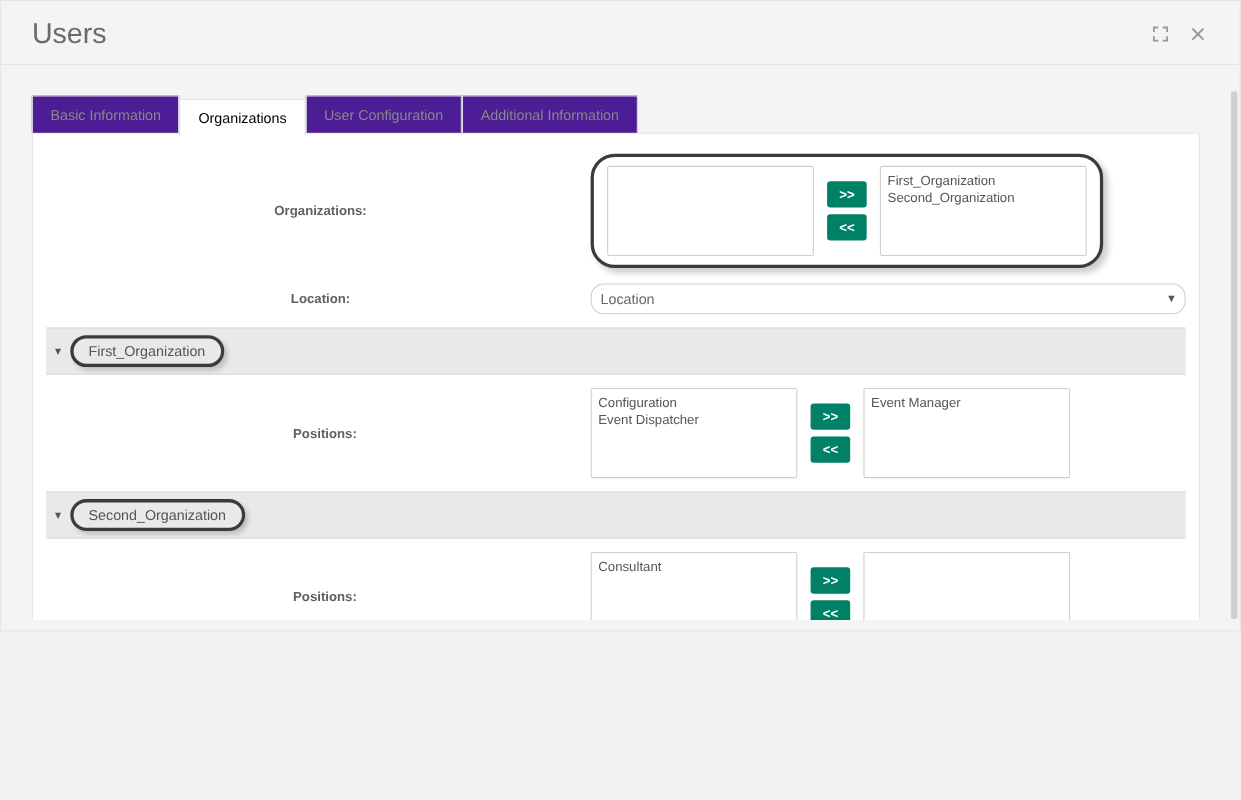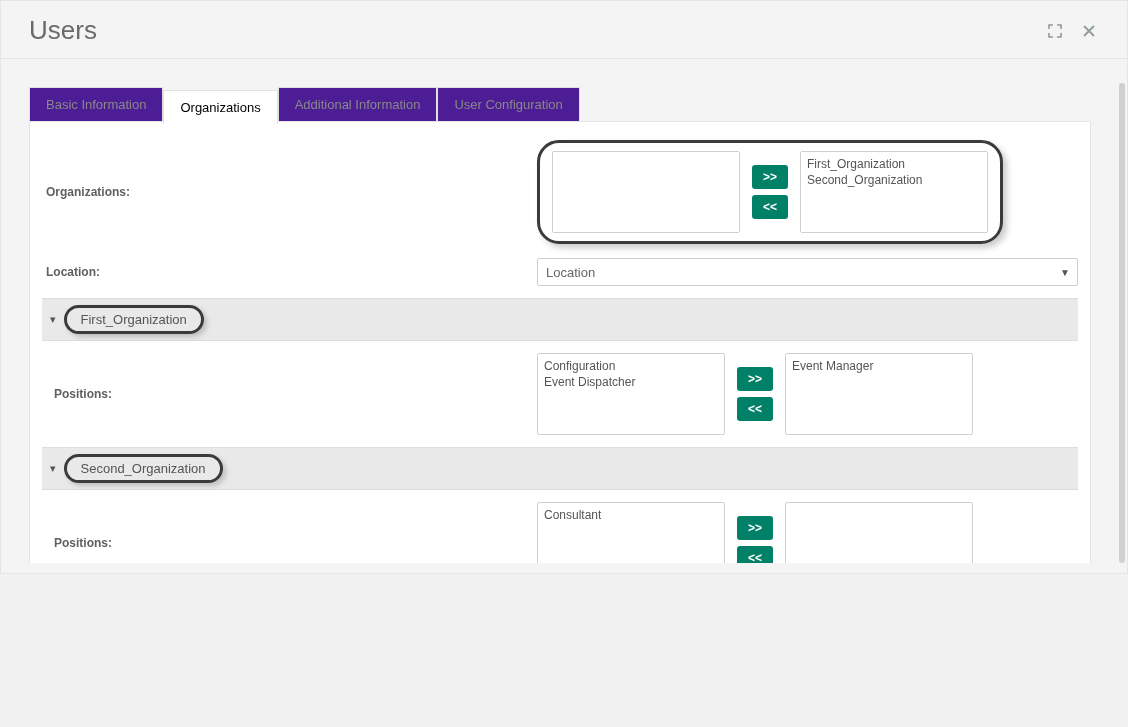--- a/index.html
+++ b/index.html
@@ -77,20 +77,21 @@
     align-items: center;
     min-height: 56px;
     padding: 6px 0;
   }
   .row-label {
     width: 495px;
     padding-left: 4px;
     font-weight: bold;
     color: #606060;
     font-size: 12px;
+    text-align: center;
   }
   .dual-list {
     display: flex;
     align-items: center;
     gap: 12px;
   }
   .listbox {
     width: 188px;
     height: 82px;
     border: 1px solid #cfcfcf;
@@ -123,21 +124,21 @@
     border-radius: 22px;
     padding: 8px 12px;
     display: inline-flex;
     box-shadow: 4px 4px 6px rgba(0,0,0,0.2);
   }
   .location-row .row-label { width: 495px; }
   .location-select {
     flex: 1;
     height: 28px;
     border: 1px solid #cfcfcf;
-    border-radius: 2px;
+    border-radius: 12px;
     background: #fff;
     padding: 2px 8px;
     font-size: 13px;
     color: #666;
     appearance: none;
     -webkit-appearance: none;
     background-image: none;
   }
   .location-wrap {
     position: relative;
@@ -228,22 +229,22 @@
       </div>
     </div>
   </div>
 
   <div class="scrollbar-fake"></div>
 
   <div class="scroll-area">
     <div class="tabs">
       <div class="tab">Basic Information</div>
       <div class="tab active">Organizations</div>
+      <div class="tab">User Configuration</div>
       <div class="tab">Additional Information</div>
-      <div class="tab">User Configuration</div>
     </div>
 
     <div class="panel">
 
       <div class="row">
         <div class="row-label">Organizations:</div>
         <div class="highlight-group">
           <div class="dual-list">
             <div class="listbox"></div>
             <div class="move-col">

